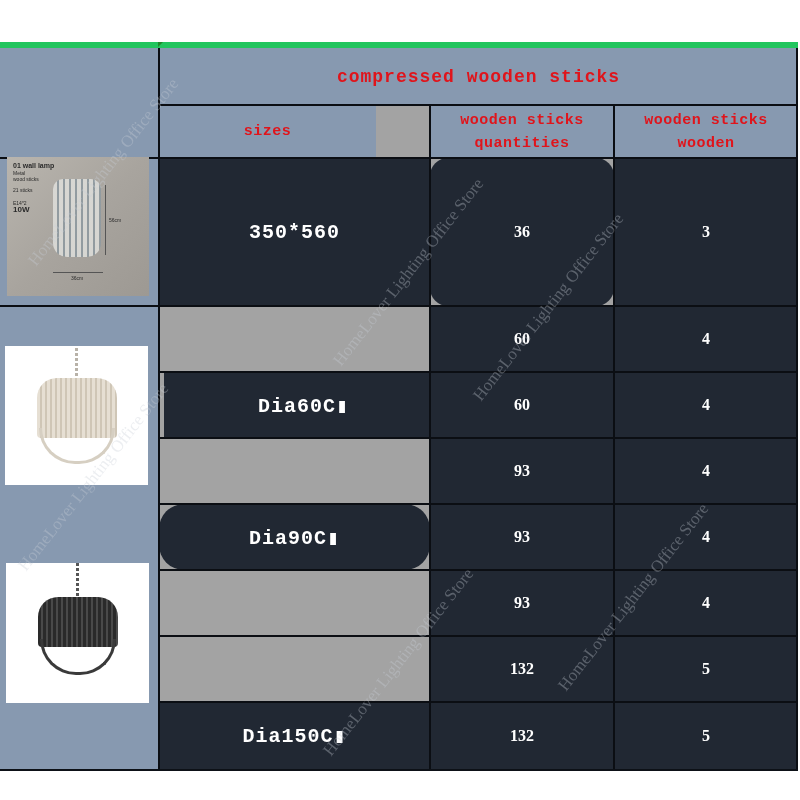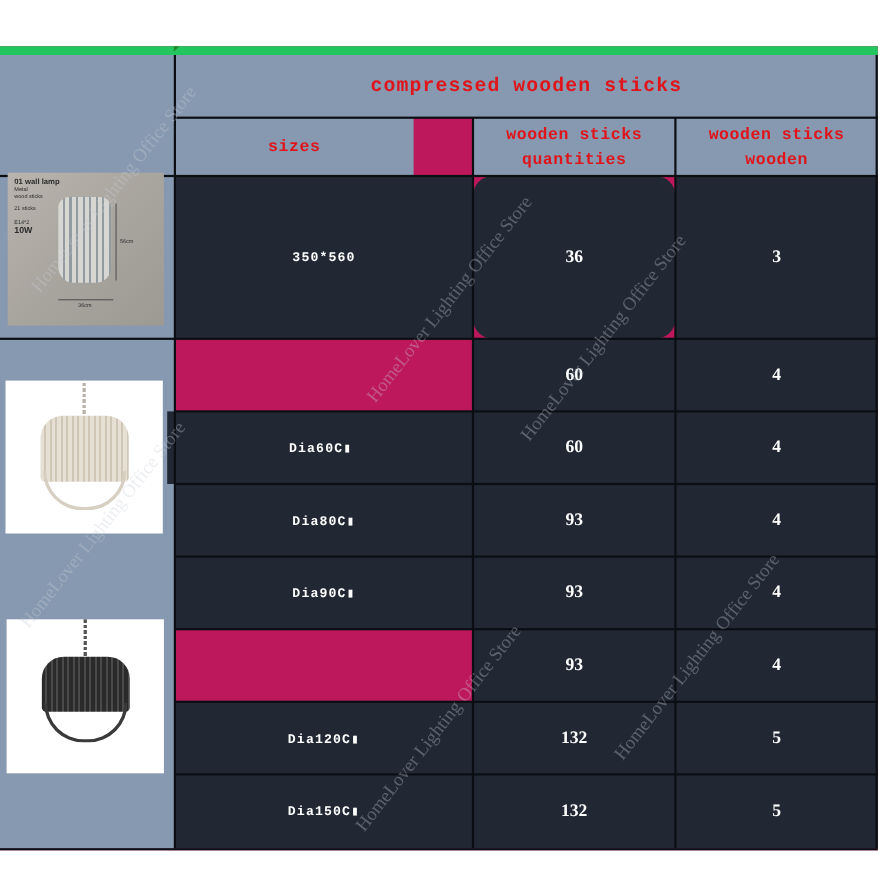--- a/index.html
+++ b/index.html
@@ -1,26 +1,26 @@
 <!DOCTYPE html>
 <html><head>
 <meta charset="utf-8">
 <style>
   html, body { margin:0; padding:0; background:#ffffff; }
   body { width:800px; height:800px; position:relative; overflow:hidden; font-family:"Liberation Serif", serif; }
-  .table { position:absolute; left:0; top:42px; width:798px; height:721px; background:#be185d; border-top:8px solid #22c55e; border-bottom:2px solid #0d1117; }
+  .table { position:absolute; left:0; top:42px; width:798px; height:721px; background:#a3a3a3; border-top:6px solid #22c55e; border-bottom:2px solid #0d1117; }
   .cell { position:absolute; box-sizing:border-box; display:flex; align-items:center; justify-content:center; text-align:center; }
   .hdr { background:#8799b0; color:#e0141b; font-family:"Liberation Mono", monospace; font-weight:bold; }
   .left { background:#8799b0; }
   .dark { background:#212833; color:#ffffff; font-weight:bold; font-size:16px; font-family:"Liberation Serif", serif; }
   .vl { position:absolute; width:2px; background:#0b0e13; }
   .hl { position:absolute; height:2px; background:#0b0e13; }
   .title { font-size:18px; letter-spacing:1px; }
   .sub { font-size:15px; line-height:23px; letter-spacing:0.5px; }
-  .size-text { font-family:"Liberation Mono", monospace; font-weight:bold; font-size:12px; letter-spacing:1px; }
+  .size-text { font-family:"Liberation Mono", monospace; font-weight:bold; font-size:20px; letter-spacing:1px; }
   .img1 { position:absolute; left:7px; top:157px; width:142px; height:139px; background:linear-gradient(135deg,#b9b5ae 0%,#a8a49e 50%,#9d9993 100%); }
   .img1 .lbl { position:absolute; color:#2b2b2b; font-family:"Liberation Sans", sans-serif; font-size:5px; line-height:6px; }
   .lamp1 { position:absolute; left:46px; top:22px; width:48px; height:78px; border-radius:10px 10px 14px 14px; background:repeating-linear-gradient(90deg,#dcdcd8 0 4px,#8f9aa0 4px 6px); opacity:0.9; }
   .img2 { position:absolute; left:5px; top:346px; width:143px; height:139px; background:#ffffff; }
   .img3 { position:absolute; left:6px; top:563px; width:143px; height:140px; background:#ffffff; }
   .chand { position:absolute; left:32px; width:80px; }
   .chand .chain { position:absolute; left:38px; top:0; width:3px; }
   .chand .sticks { position:absolute; left:0; top:30px; width:80px; height:60px; border-radius:20px 20px 4px 4px; }
   .chand .loops { position:absolute; left:2px; top:80px; width:76px; height:36px; border-radius:0 0 38px 38px; border:3px solid; border-top:none; box-sizing:border-box; }
   .wm { position:absolute; color:rgba(200,205,215,0.35); font-family:"Liberation Serif", serif; font-size:17px; white-space:nowrap; transform:rotate(-52deg); transform-origin:left bottom; pointer-events:none; }
@@ -48,36 +48,34 @@
   </div>
 
   <div class="cell dark" style="left:159px;top:110px;width:639px;height:148px;background:transparent;"></div>
   <div class="cell dark size-text" style="left:159px;top:110px;width:271px;height:148px;">350*560</div>
   <div class="cell dark" style="left:430px;top:110px;width:184px;height:148px;border-radius:18px;">36</div>
   <div class="cell dark" style="left:614px;top:110px;width:184px;height:148px;">3</div>
 
   <div class="cell dark" style="left:430px;top:258px;width:184px;height:66px;">60</div>
   <div class="cell dark" style="left:614px;top:258px;width:184px;height:66px;">4</div>
 
-  <div class="cell dark size-text" style="left:152px;top:324px;width:279px;height:66px;">Dia60C▮</div>
+  <div class="cell dark size-text" style="left:164px;top:324px;width:279px;height:66px;">Dia60C▮</div>
   <div class="cell dark" style="left:430px;top:324px;width:184px;height:66px;">60</div>
   <div class="cell dark" style="left:614px;top:324px;width:184px;height:66px;">4</div>
 
-  <div class="cell dark size-text" style="left:159px;top:390px;width:271px;height:66px;">Dia80C▮</div>
   <div class="cell dark" style="left:430px;top:390px;width:184px;height:66px;">93</div>
   <div class="cell dark" style="left:614px;top:390px;width:184px;height:66px;">4</div>
 
-  <div class="cell dark size-text" style="left:159px;top:456px;width:271px;height:66px;">Dia90C▮</div>
+  <div class="cell dark size-text" style="left:159px;top:456px;width:271px;height:66px;border-radius:25px;">Dia90C▮</div>
   <div class="cell dark" style="left:430px;top:456px;width:184px;height:66px;">93</div>
   <div class="cell dark" style="left:614px;top:456px;width:184px;height:66px;">4</div>
 
   <div class="cell dark" style="left:430px;top:522px;width:184px;height:66px;">93</div>
   <div class="cell dark" style="left:614px;top:522px;width:184px;height:66px;">4</div>
 
-  <div class="cell dark size-text" style="left:159px;top:588px;width:271px;height:66px;">Dia120C▮</div>
   <div class="cell dark" style="left:430px;top:588px;width:184px;height:66px;">132</div>
   <div class="cell dark" style="left:614px;top:588px;width:184px;height:66px;">5</div>
 
   <div class="cell dark size-text" style="left:159px;top:654px;width:271px;height:67px;">Dia150C▮</div>
   <div class="cell dark" style="left:430px;top:654px;width:184px;height:67px;">132</div>
   <div class="cell dark" style="left:614px;top:654px;width:184px;height:67px;">5</div>
 
   <div class="vl" style="left:158px;top:0;height:721px;"></div>
   <div class="vl" style="left:429px;top:57px;height:664px;"></div>
   <div class="vl" style="left:613px;top:57px;height:664px;"></div>

